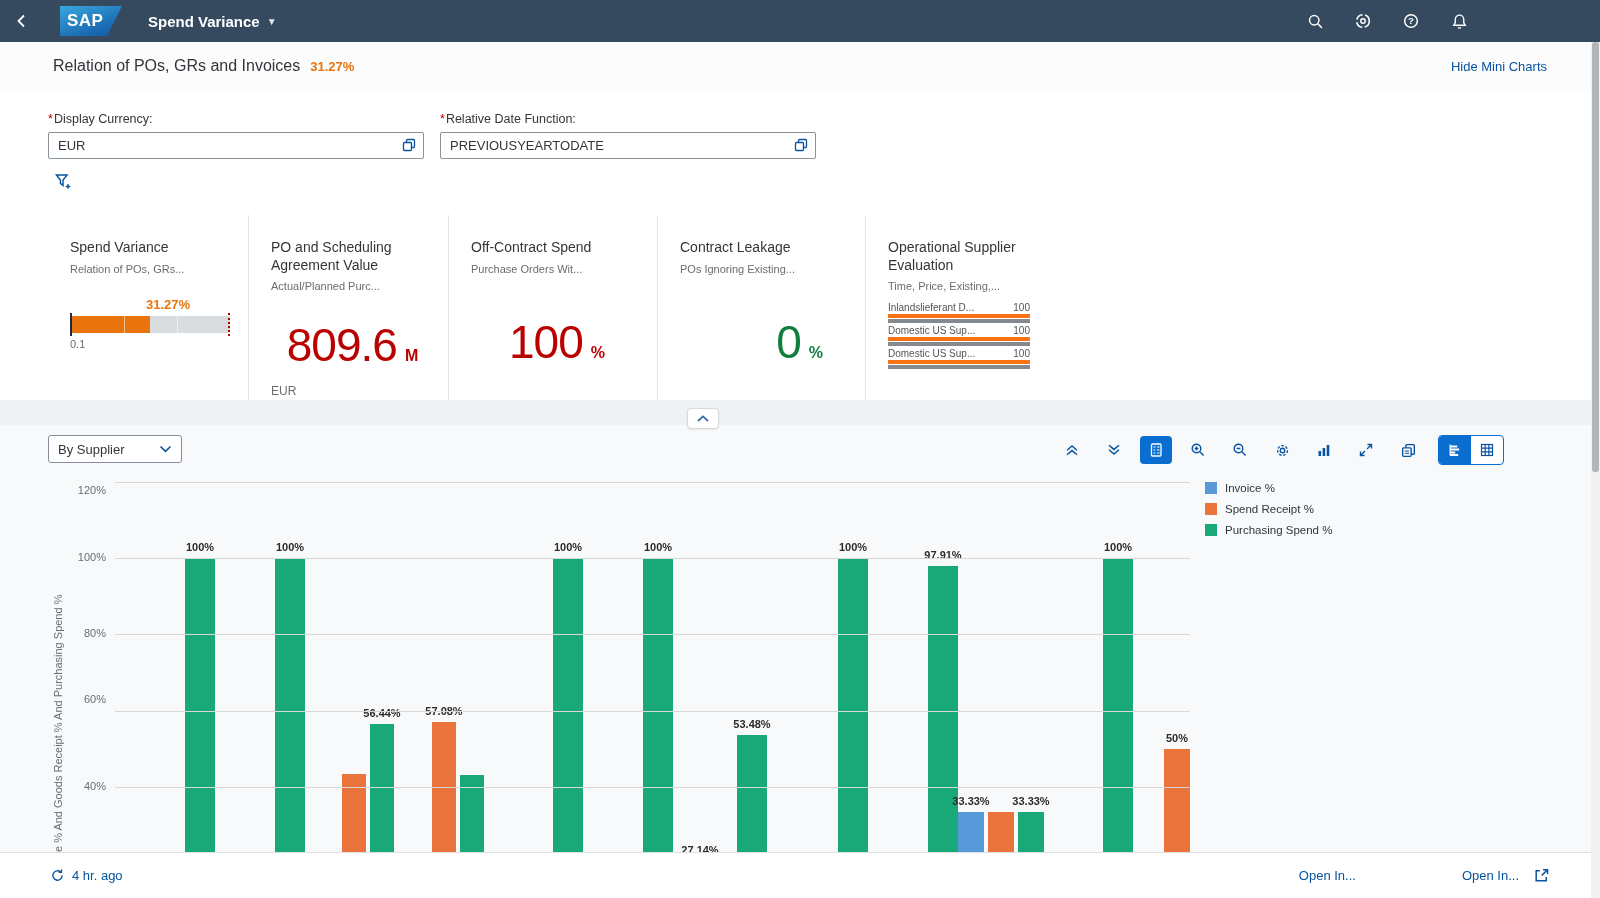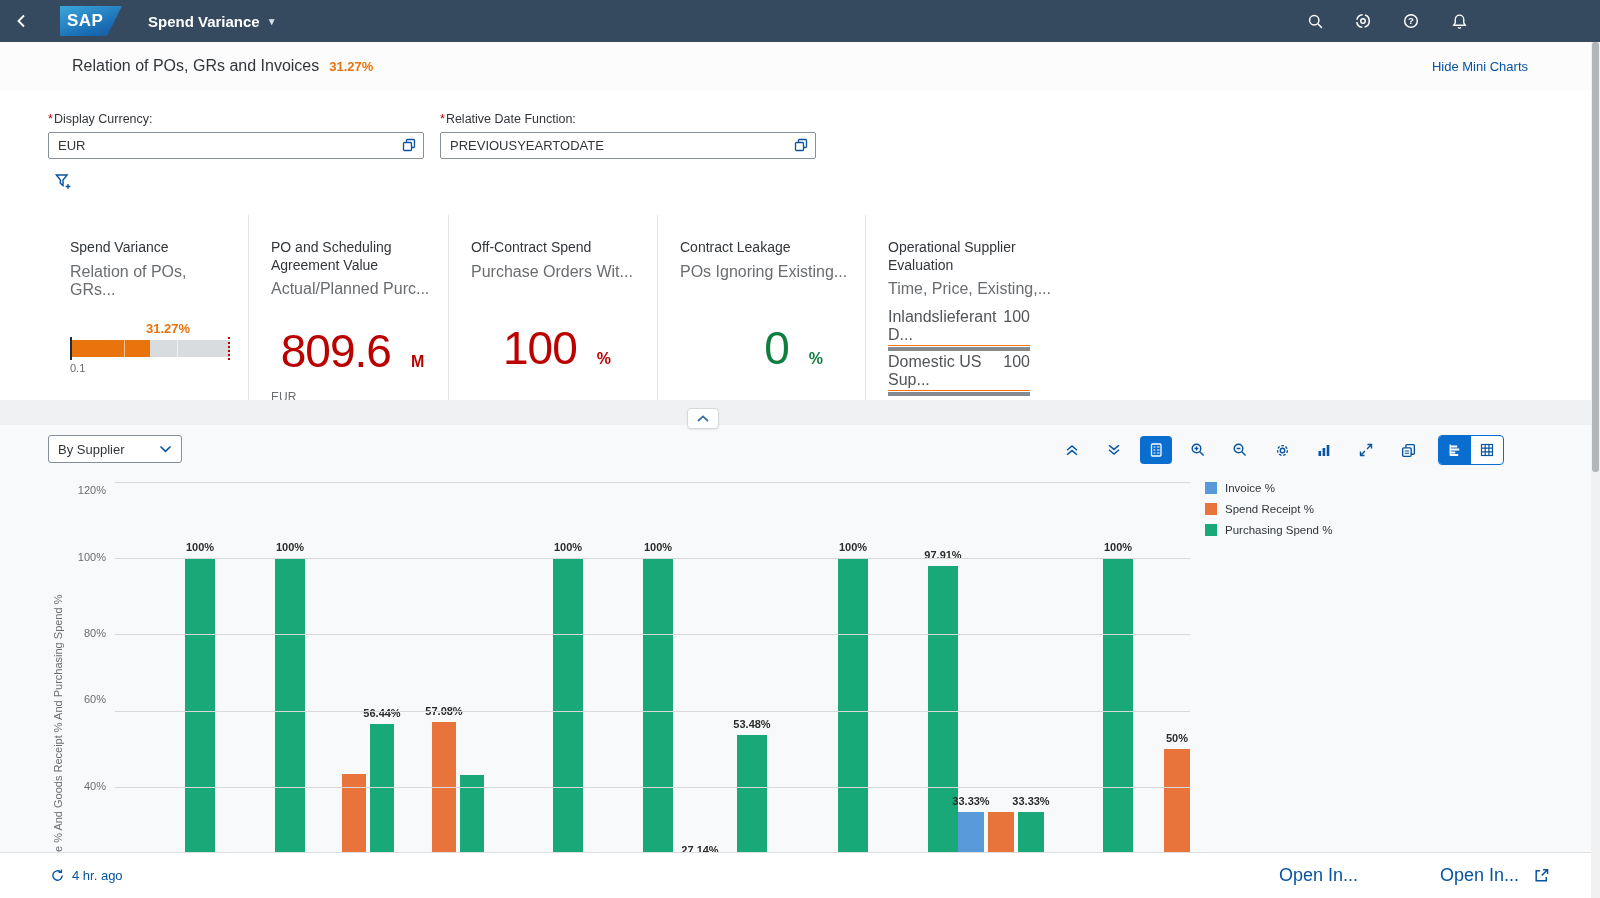--- a/index.html
+++ b/index.html
@@ -18,21 +18,21 @@
               clip-path:polygon(0 0,100% 0,76% 100%,0 100%);
               display:flex; align-items:center; }
   .sap-logo span { color:#fff; font-weight:bold; font-size:17px; letter-spacing:.5px; padding-left:7px; }
   .shell-title { color:#fff; font-size:15px; font-weight:700; margin-left:26px; display:flex; align-items:center; gap:7px; cursor:pointer; }
   .shell-title .caret { font-size:10px; color:#dbe4ea; }
   .shell-icons { margin-left:auto; display:flex; align-items:center; gap:22px; padding-right:128px; }
   .shell-icon { width:26px; height:26px; display:flex; align-items:center; justify-content:center; cursor:pointer; }
 
   
   .page-head { position:absolute; left:0; top:42px; width:1600px; height:48px; background:#fcfcfd;
-               display:flex; align-items:center; padding:0 72px; }
+               display:flex; align-items:center; padding:0 53px; }
   .page-title { font-size:16px; color:#32363a; }
   .page-kpi { font-size:13px; font-weight:700; color:#e9730c; margin-left:10px; }
   .hide-mini { margin-left:auto; font-size:13px; color:#0854a0; cursor:pointer; }
 
   
   .filterbar { position:absolute; left:0; top:90px; width:1600px; height:125px; background:#fff; }
   .ffield { position:absolute; top:22px; }
   .ffield.f1 { left:48px; width:376px; }
   .ffield.f2 { left:440px; width:376px; }
   .flabel { font-size:12.5px; color:#32363a; margin-bottom:6px; }
@@ -48,42 +48,42 @@
             color:#fff; font-size:13px; font-weight:700; padding:0 9px; cursor:pointer; font-family:inherit; }
   .undo-btn { position:absolute; right:112px; top:172px; cursor:pointer; }
 
   
   .tiles { position:absolute; left:0; top:215px; width:1600px; height:185px; background:#fff;
            display:flex; padding-left:48px; }
   .tile { padding:24px 14px 0 22px; cursor:pointer; }
   .tile + .tile { border-left:1px solid #e5e5e5; }
   .tile.t1 { width:200px; } .tile.t2 { width:200px; } .tile.t3 { width:209px; } .tile.t4 { width:208px; } .tile.t5 { width:230px; }
   .tile-title { font-size:14px; color:#32363a; line-height:1.25; }
-  .tile-sub   { font-size:16px; color:#6a6d70; margin-top:6px; }
-  .big-row { display:flex; align-items:baseline; justify-content:center; gap:20px; margin-top:26px; }
+  .tile-sub   { font-size:11px; color:#6a6d70; margin-top:6px; }
+  .big-row { display:flex; align-items:baseline; justify-content:center; gap:8px; margin-top:26px; }
   .big-num { font-size:46px; font-weight:400; letter-spacing:-1px; }
   .big-unit { font-size:16px; font-weight:700; }
   .crit { color:#bb0000; } .good { color:#107e3e; }
   .tile-cur { font-size:12px; color:#6a6d70; margin-top:12px; }
 
   
   .bullet-wrap { margin-top:22px; width:160px; }
   .bullet-val { font-size:13px; font-weight:700; color:#e9730c; margin-left:76px; margin-bottom:4px; }
   .bullet { position:relative; height:17px; background:#d9dcde; }
   .bullet-fill { position:absolute; left:0; top:0; height:100%; width:50%; background:#e9730c; }
   .bullet-zero { position:absolute; left:0; top:-3px; width:2px; height:23px; background:#1d2d3e; }
   .bullet-tick { position:absolute; top:0; width:1px; height:100%; background:rgba(255,255,255,.55); }
   .bullet-target { position:absolute; right:0; top:-3px; height:23px; border-right:2px dotted #bb0000; }
   .bullet-min { font-size:11px; color:#6a6d70; margin-top:5px; }
 
   
   .cmp-rows { margin-top:10px; width:142px; }
   .cmp-row { margin-top:2px; }
-  .cmp-line { display:flex; justify-content:space-between; font-size:16px; color:#515559;
-              border-bottom:1px solid #f97316; padding-bottom:1px; }
+  .cmp-line { display:flex; justify-content:space-between; font-size:10px; color:#515559;
+              border-bottom:4px solid #f97316; padding-bottom:1px; }
   .cmp-bar { height:4px; background:#848a90; margin-top:1px; }
 
   
   .strip { position:absolute; left:0; top:400px; width:1600px; height:25px; background:#eff1f2; }
   .collapse-btn { position:absolute; left:687px; top:408px; width:32px; height:21px; background:#fff;
                   border:1px solid #d5d9dc; border-radius:4px; display:flex; align-items:center; justify-content:center;
                   cursor:pointer; z-index:5; box-shadow:0 1px 2px rgba(0,0,0,.08); }
 
   
   .chart-panel { position:absolute; left:0; top:425px; width:1600px; height:427px; background:#f8f9fa; }
@@ -109,21 +109,21 @@
   .dlabel { position:absolute; width:76px; text-align:center; font-size:11px; font-weight:700; color:#2b2b2b; }
   .legend { position:absolute; left:1205px; top:12px; }
   .legend-item { display:flex; align-items:center; gap:8px; margin-bottom:9px; font-size:11.5px; color:#32363a; }
   .swatch { width:12px; height:12px; }
 
   
   .footer { position:absolute; left:0; top:852px; width:1600px; height:46px; background:#fff;
             border-top:1px solid #dcdee0; display:flex; align-items:center; padding:0 50px; }
   .refresh { display:flex; align-items:center; gap:7px; color:#0854a0; font-size:13px; cursor:pointer; }
   .foot-right { margin-left:auto; display:flex; align-items:center; gap:14px; }
-  .openin { color:#0854a0; font-size:18px; cursor:pointer; margin-left:68px; }
+  .openin { color:#0854a0; font-size:13px; cursor:pointer; margin-left:92px; }
 
   
   .scroll-track { position:absolute; right:0; top:42px; width:9px; height:856px; background:#f1f1f1; }
   .scroll-thumb { position:absolute; right:1px; top:0; width:7px; height:430px; background:#b3b6b9; border-radius:3px; }
 </style>
 </head>
 <body>
 
 <div class="shell">
   <div class="shell-back">

